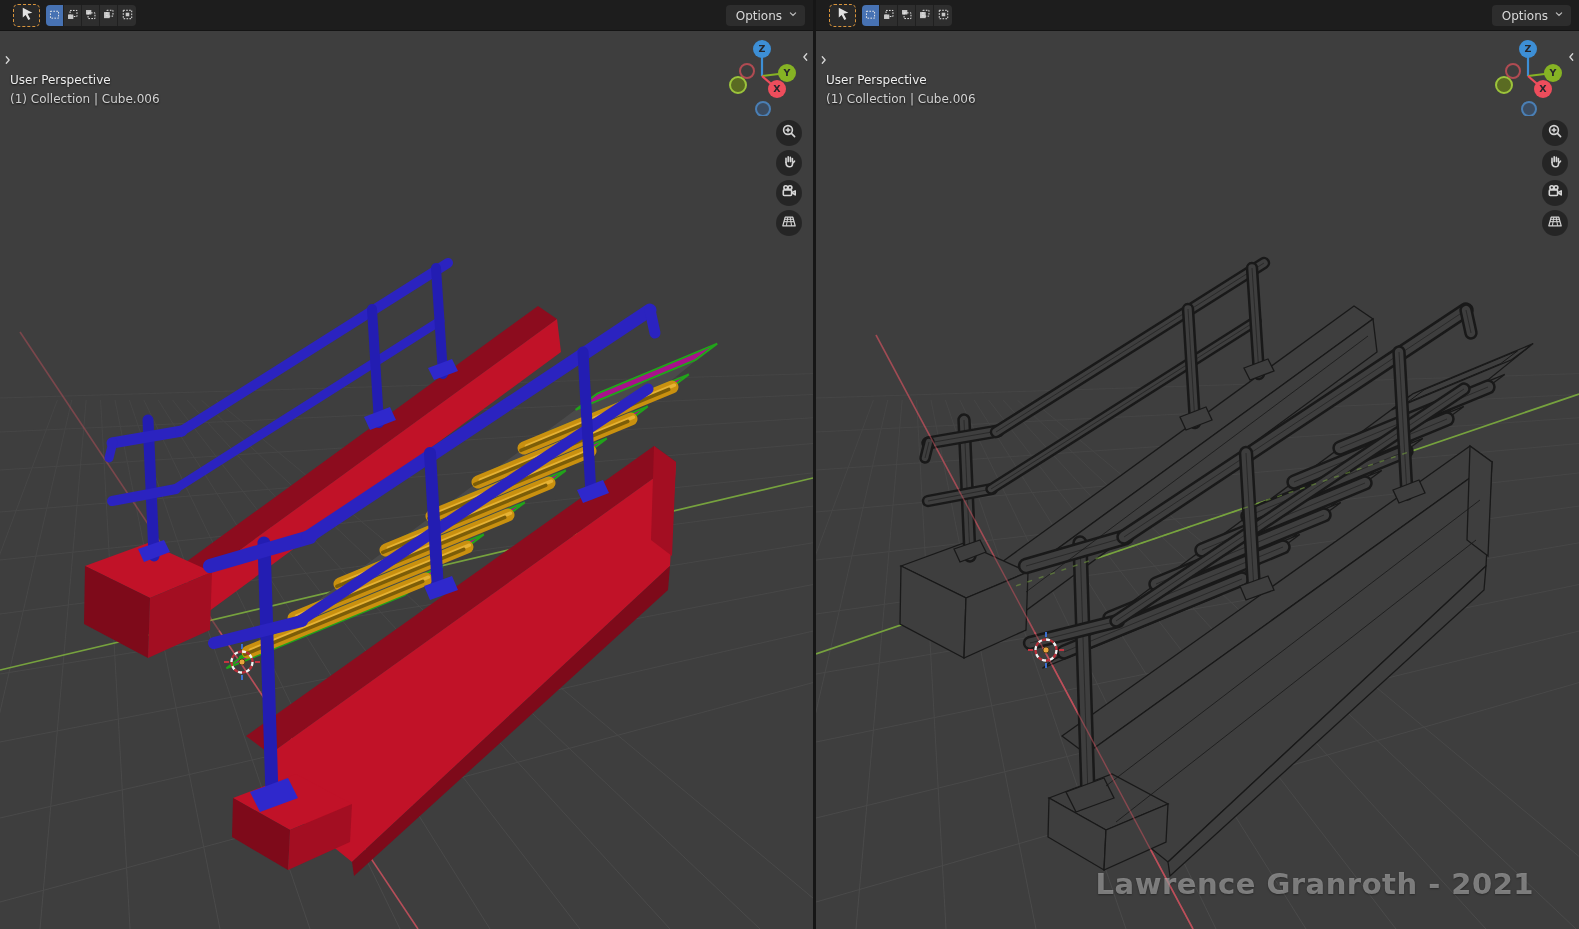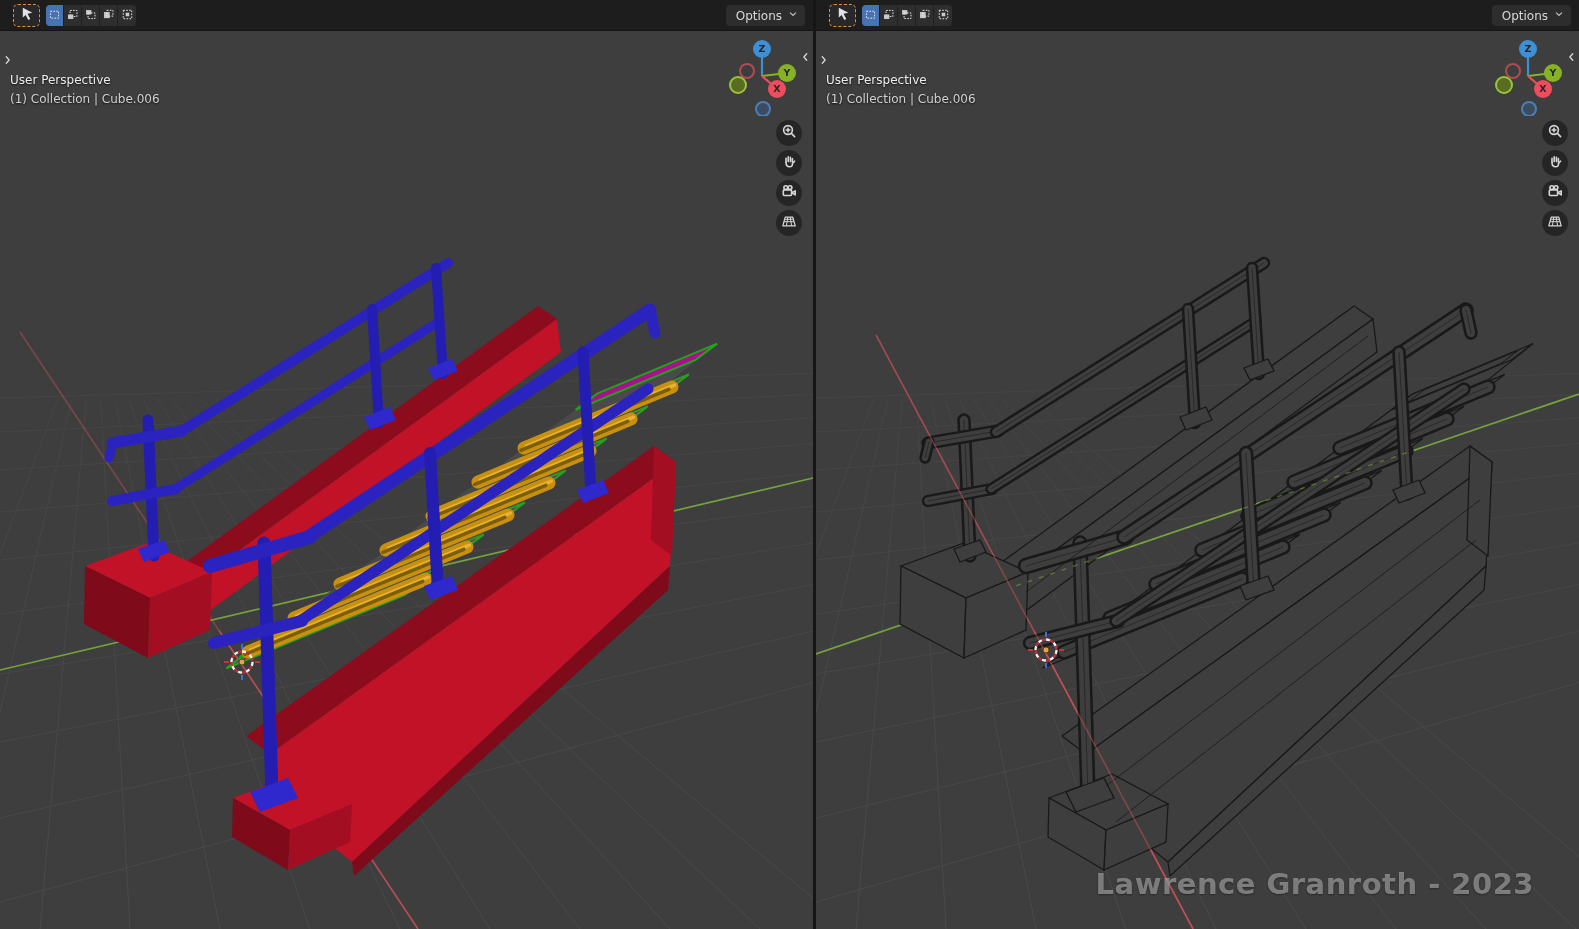--- a/index.html
+++ b/index.html
@@ -539,15 +539,15 @@
               <path d="M6.8 4.2 L5.4 12.8 M9.2 4.2 L10.6 12.8 M3 8.7 H13 M3.7 6.3 H12.3" stroke="#d6d6d6" stroke-width="1"></path>
             </svg></span>
         </div>
     </div>
     <div class="edge-arrow el"><span><svg width="13" height="14" viewBox="0 0 16 16" fill="none" xmlns="http://www.w3.org/2000/svg">
             <path d="M6.5 4 L10 8 L6.5 12" stroke="#d6d6d6" stroke-width="1.6" stroke-linecap="round" stroke-linejoin="round"></path>
           </svg></span></div>
     <div class="edge-arrow er"><span><svg width="13" height="14" viewBox="0 0 16 16" fill="none" xmlns="http://www.w3.org/2000/svg">
             <path d="M9.5 4 L6 8 L9.5 12" stroke="#d6d6d6" stroke-width="1.6" stroke-linecap="round" stroke-linejoin="round"></path>
           </svg></span></div>
-    <div class="watermark">Lawrence Granroth - 2023</div>
+    <div class="watermark">Lawrence Granroth - 2021</div>
   </div>
 </div>
 
 </body></html>

